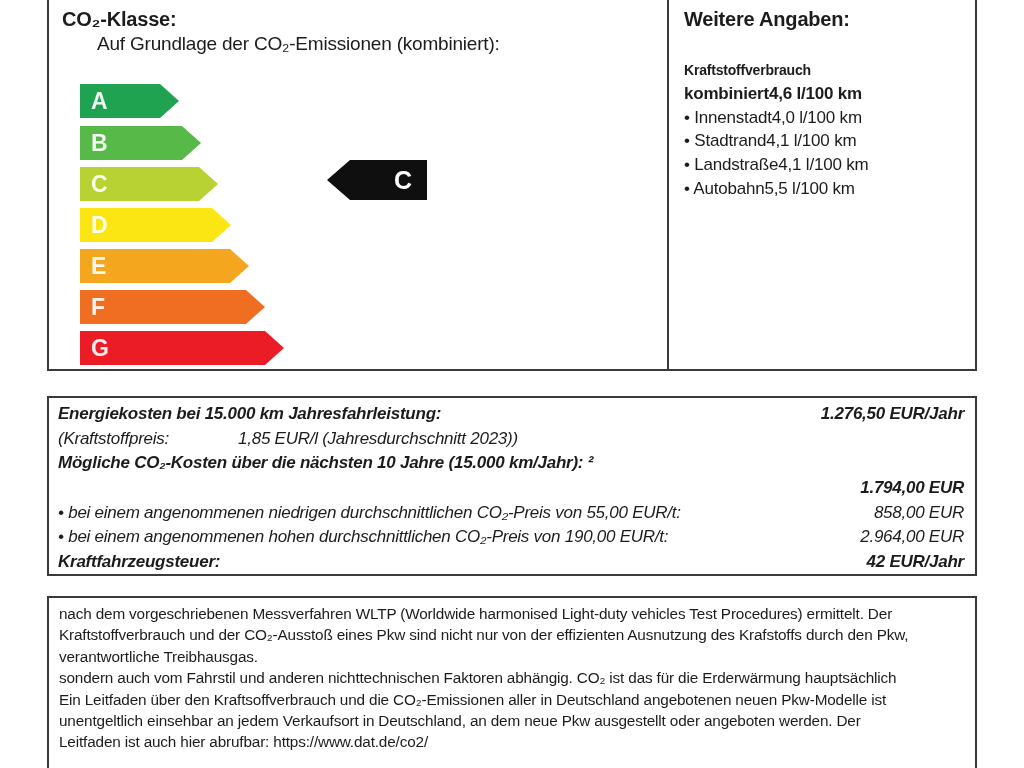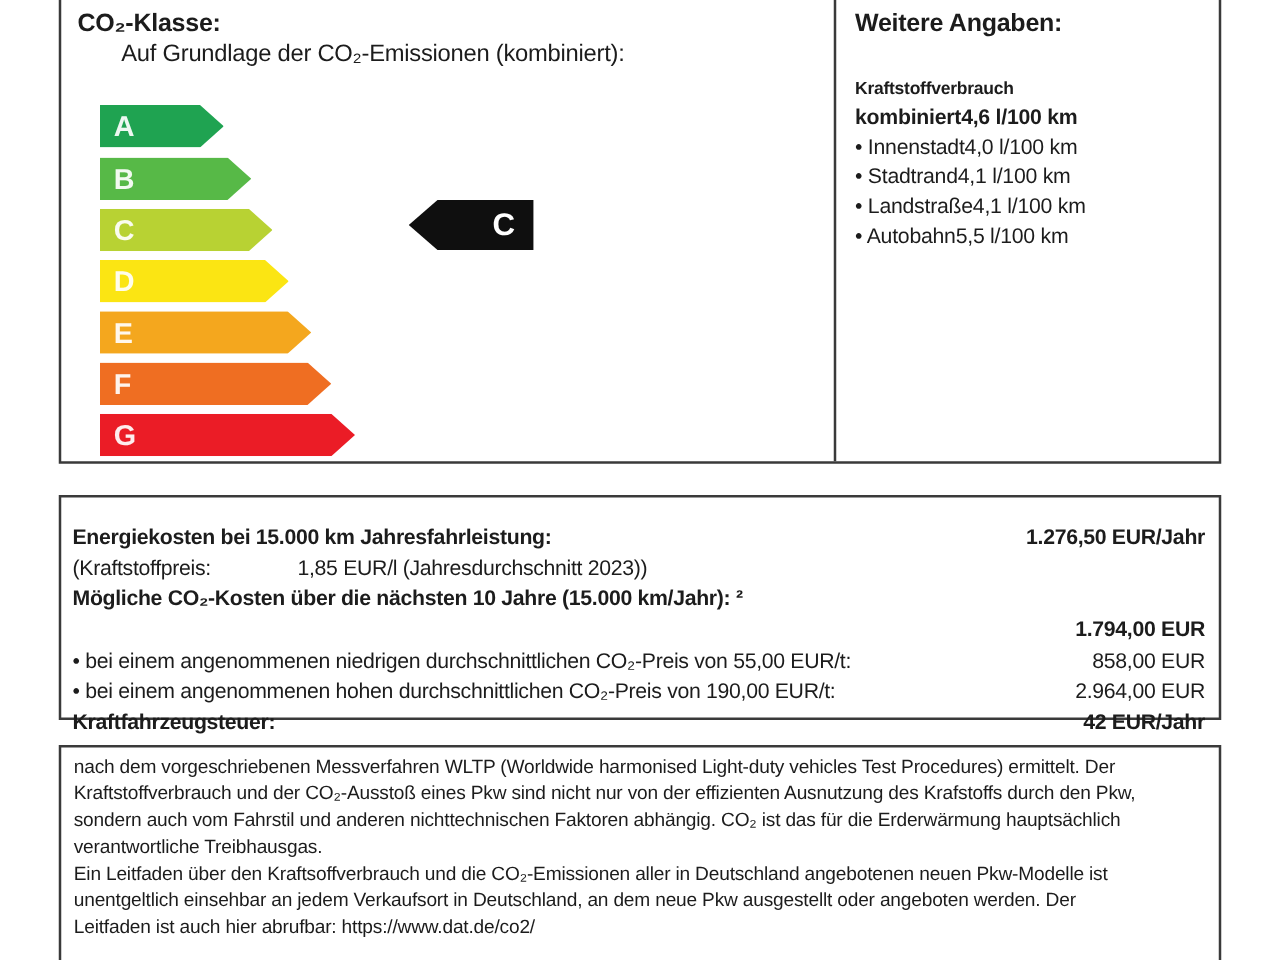--- a/index.html
+++ b/index.html
@@ -37,21 +37,21 @@
   }
 
   .right-pane{position:absolute;left:620px;top:0;width:306px;height:100%;}
   .right-pane .panel-title{left:15px;top:8px;}
   .section-title{position:absolute;left:15px;top:62px;font-size:14px;font-weight:bold;letter-spacing:-0.2px;}
   .detail-rows{position:absolute;left:15px;top:84px;width:278px;}
   .detail-row{display:flex;height:23.7px;font-size:17px;letter-spacing:-0.2px;align-items:flex-start;}
   .detail-row .v{text-align:right;}
   .detail-row.bold{font-weight:bold;}
 
-  .cost-rows{position:absolute;left:9px;top:20px;right:11px;}
+  .cost-rows{position:absolute;left:9px;top:4px;right:11px;font-style:italic;}
   .cost-row{display:flex;height:24.6px;font-size:17px;letter-spacing:-0.25px;align-items:center;}
   .cost-row.bold{font-weight:bold;}
   .cost-row .l{white-space:pre;}
   .cost-row .l.fixedw{display:inline-block;width:180px;}
   .cost-row .v{margin-left:auto;text-align:center;white-space:pre;}
 
   .legal-lines{position:absolute;left:10px;top:5px;right:8px;}
   .legal-line{font-size:15.3px;line-height:21.4px;letter-spacing:-0.15px;white-space:nowrap;}
 </style>
 </head>
@@ -147,19 +147,19 @@
         <span class="l">Kraftfahrzeugsteuer:</span>
         <span class="v">42 EUR/Jahr</span>
       </div>
     </div>
 </div>
 
 <div class="box bottom-box">
   <div class="legal-lines" id="legal-lines">
       <div class="legal-line">nach dem vorgeschriebenen Messverfahren WLTP (Worldwide harmonised Light-duty vehicles Test Procedures) ermittelt. Der</div>
       <div class="legal-line">Kraftstoffverbrauch und der CO₂-Ausstoß eines Pkw sind nicht nur von der effizienten Ausnutzung des Krafstoffs durch den Pkw,</div>
+      <div class="legal-line">verantwortliche Treibhausgas.</div>
       <div class="legal-line">sondern auch vom Fahrstil und anderen nichttechnischen Faktoren abhängig. CO₂ ist das für die Erderwärmung hauptsächlich</div>
-      <div class="legal-line">verantwortliche Treibhausgas.</div>
       <div class="legal-line">Ein Leitfaden über den Kraftsoffverbrauch und die CO₂-Emissionen aller in Deutschland angebotenen neuen Pkw-Modelle ist</div>
       <div class="legal-line">unentgeltlich einsehbar an jedem Verkaufsort in Deutschland, an dem neue Pkw ausgestellt oder angeboten werden. Der</div>
       <div class="legal-line">Leitfaden ist auch hier abrufbar: https://www.dat.de/co2/</div>
     </div>
 </div>
 
 </body></html>

